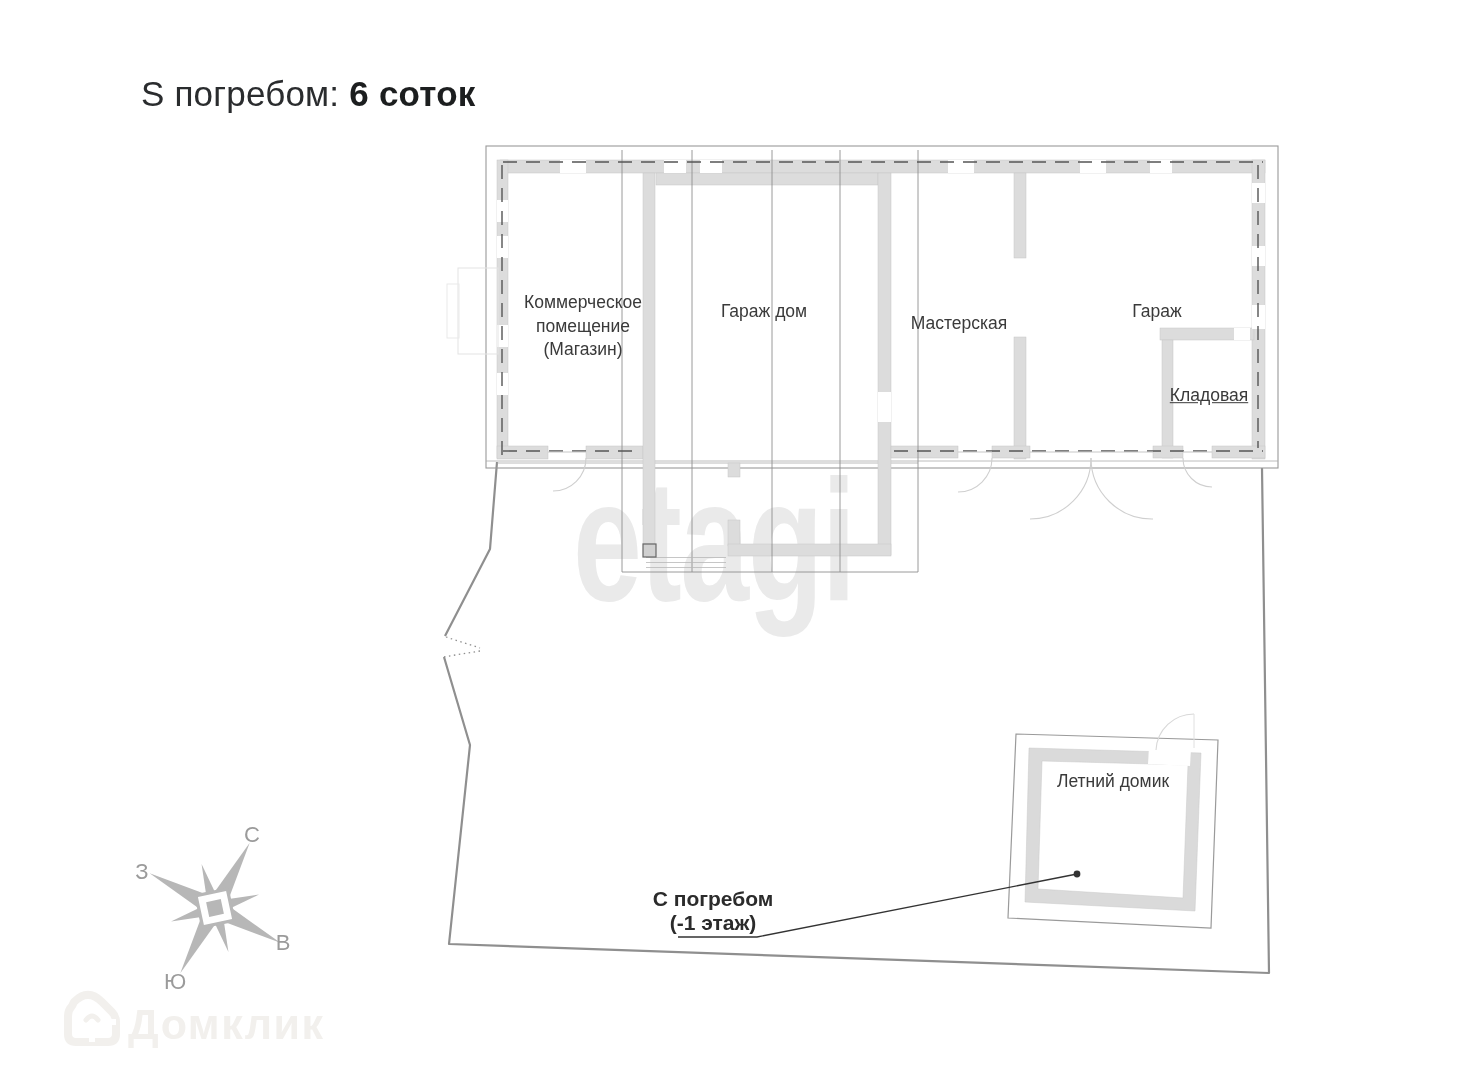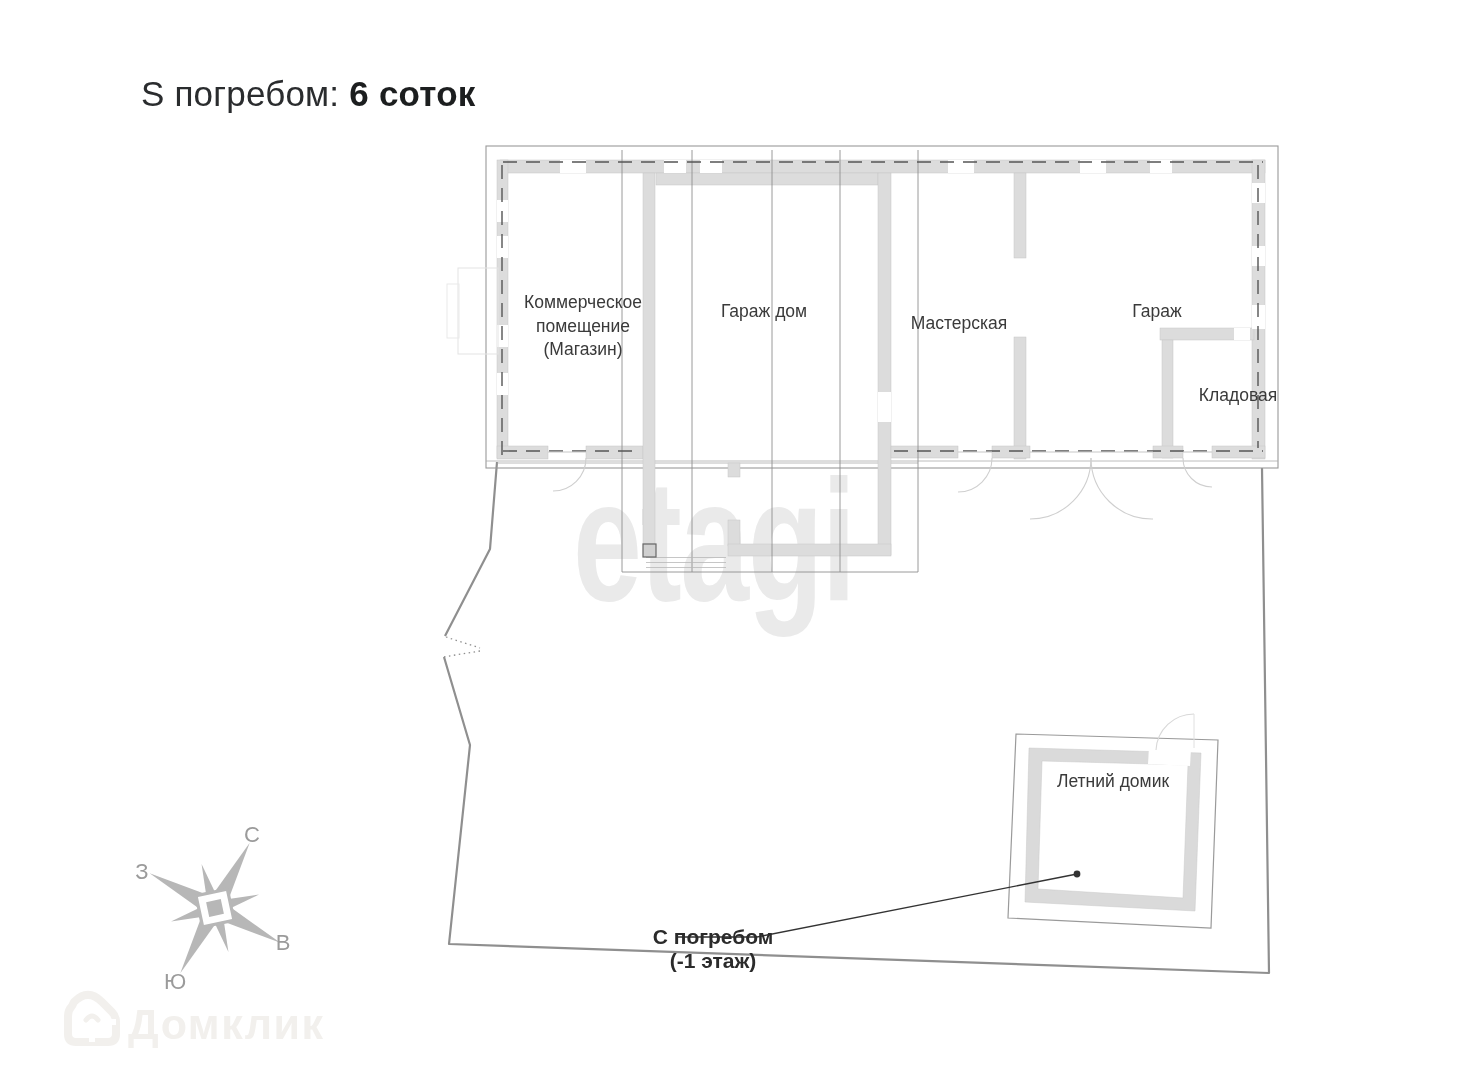--- a/index.html
+++ b/index.html
@@ -170,23 +170,23 @@
       </g>
     </g>
   </svg>
 
   <div class="lbl" style="left:583px;top:318px;margin-top:8px;">Коммерческое
 помещение
 (Магазин)</div>
   <div class="lbl" style="left:764px;top:312px;">Гараж дом</div>
   <div class="lbl" style="left:959px;top:324px;">Мастерская</div>
   <div class="lbl" style="left:1113px;top:312px;margin-left:44px;">Гараж</div>
-  <div class="lbl" style="left:1238px;top:396px;">Кладовая</div>
+  <div class="lbl" style="left:1209px;top:396px;text-decoration:underline;">Кладовая</div>
   <div class="lbl" style="left:1113px;top:782px;">Летний домик</div>
-  <div class="lbl callout" style="left:713px;top:911px;margin-top:38px;">С погребом
+  <div class="lbl callout" style="left:713px;top:911px;">С погребом
 (-1 этаж)</div>
 
   <div class="cmp" style="left:252px;top:835px;">С</div>
   <div class="cmp" style="left:142px;top:872px;">З</div>
   <div class="cmp" style="left:283px;top:943px;">В</div>
   <div class="cmp" style="left:175px;top:982px;">Ю</div>
 
 </div>
 
 </body></html>

